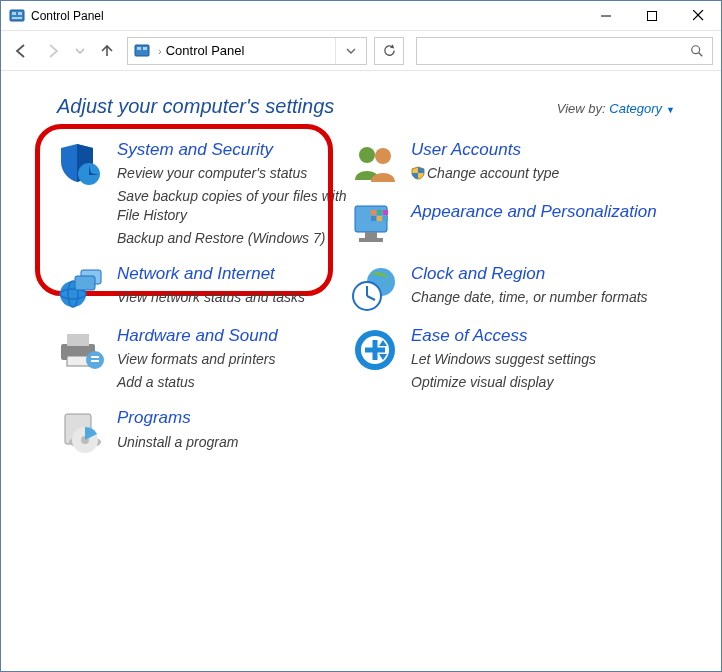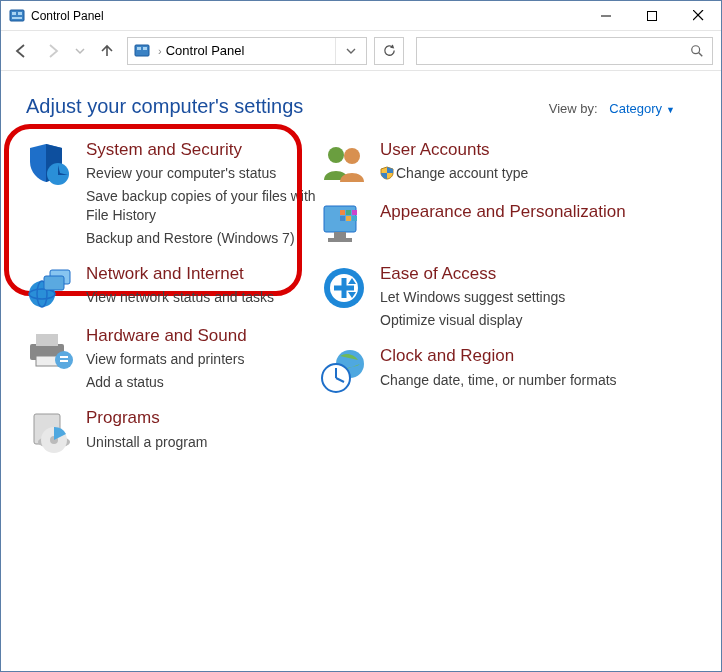--- a/index.html
+++ b/index.html
@@ -66,58 +66,59 @@
   .search-box {
     border:1px solid #ccc; height:28px;
     display:flex; align-items:center; padding:0 8px;
     flex: 1;
     margin-left:4px;
   }
   .search-box input { border:none; outline:none; font-size:13px; flex:1; background:transparent; }
   .search-box .sicon { color:#888; }
   .content {
     flex:1;
-    padding: 24px 30px 10px 25px;
+    padding: 24px 30px 10px 56px;
     overflow:auto;
+    font-style:italic;
   }
   .header-row {
     display:flex;
     align-items: baseline;
     margin-bottom: 22px;
   }
   .header-row h1 {
     font-size: 20px;
     font-weight: 400;
     color: #1a4e9e;
     margin:0;
     flex:1;
   }
   .viewby { font-size:13px; color:#555; margin-right:16px;}
-  .viewby .vlabel { margin-right:8px; }
+  .viewby .vlabel { }
   .viewby .vvalue { color:#0066cc;text-align:right; }
   .viewby .tri { color:#0066cc; font-size:9px; margin-left:4px; }
   .columns {
     display:grid;
     grid-template-columns: 290px 1fr;
     gap: 10px 4px;
   }
   .category {
     display:flex;
     gap:12px;
     margin-bottom: 14px;
     position:relative;
   }
   .cat-icon {
     width:48px; height:48px;
     flex-shrink:0;
   }
   .cat-body { flex:1; min-width:0; }
   .cat-title {
     font-size: 17px;
-    color: #7f1d1d;
+    color: #1d4ed8;
     margin:0 0 2px 0;
     line-height:1.2;
     font-weight:400;
   }
   .cat-link {
     font-size: 14px;
     color: #404040;
     line-height:1.35;
     margin:4px 0 2px 0;
     cursor:pointer;
@@ -342,47 +343,47 @@
               </svg>
           </div>
           <div class="cat-body">
             <h2 class="cat-title">Appearance and Personalization</h2>
           </div>
         </div>
 
         <div class="category">
           <div class="cat-icon">
             <svg viewBox="0 0 48 48">
-                <circle cx="24" cy="24" r="20" fill="#1e88d8"></circle>
-                <circle cx="24" cy="24" r="14" fill="#fff"></circle>
-                <path d="M24 14 L24 34 M14 24 L34 24" stroke="#1e88d8" stroke-width="5"></path>
-                <path d="M28 20 L36 20 L32 14 Z M28 28 L36 28 L32 34 Z" fill="#1e88d8"></path>
-              </svg>
-          </div>
-          <div class="cat-body">
-            <h2 class="cat-title">Ease of Access</h2>
-            <p class="cat-link">Let Windows suggest settings</p>
-            <p class="cat-link">Optimize visual display</p>
-          </div>
-        </div>
-
-        <div class="category">
-          <div class="cat-icon">
-            <svg viewBox="0 0 48 48">
                 <circle cx="30" cy="18" r="14" fill="#4fa8e0"></circle>
                 <path d="M20 10 C26 6 34 8 38 14" fill="#6fb858"></path>
                 <path d="M24 24 C28 20 36 22 40 18" fill="#6fb858"></path>
                 <circle cx="16" cy="32" r="14" fill="#fff" stroke="#1e6fc9" stroke-width="2"></circle>
                 <line x1="16" y1="32" x2="16" y2="22" stroke="#1e6fc9" stroke-width="2"></line>
                 <line x1="16" y1="32" x2="24" y2="36" stroke="#1e6fc9" stroke-width="2"></line>
               </svg>
           </div>
           <div class="cat-body">
             <h2 class="cat-title">Clock and Region</h2>
             <p class="cat-link">Change date, time, or number formats</p>
           </div>
         </div>
 
+        <div class="category">
+          <div class="cat-icon">
+            <svg viewBox="0 0 48 48">
+                <circle cx="24" cy="24" r="20" fill="#1e88d8"></circle>
+                <circle cx="24" cy="24" r="14" fill="#fff"></circle>
+                <path d="M24 14 L24 34 M14 24 L34 24" stroke="#1e88d8" stroke-width="5"></path>
+                <path d="M28 20 L36 20 L32 14 Z M28 28 L36 28 L32 34 Z" fill="#1e88d8"></path>
+              </svg>
+          </div>
+          <div class="cat-body">
+            <h2 class="cat-title">Ease of Access</h2>
+            <p class="cat-link">Let Windows suggest settings</p>
+            <p class="cat-link">Optimize visual display</p>
+          </div>
+        </div>
+
       </div>
     </div>
   </div>
 
 </div>
 
 </body></html>

